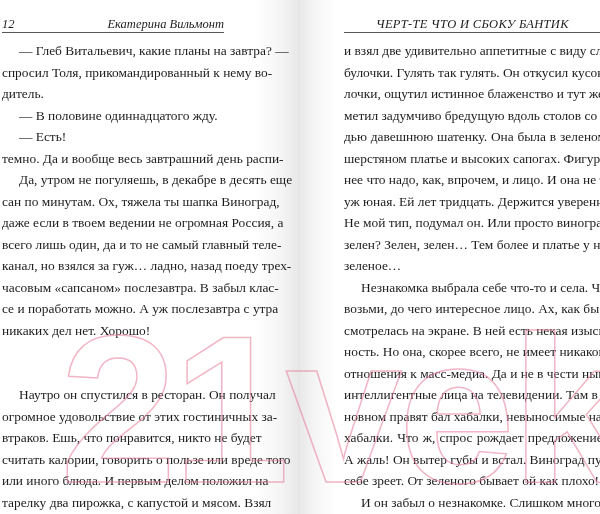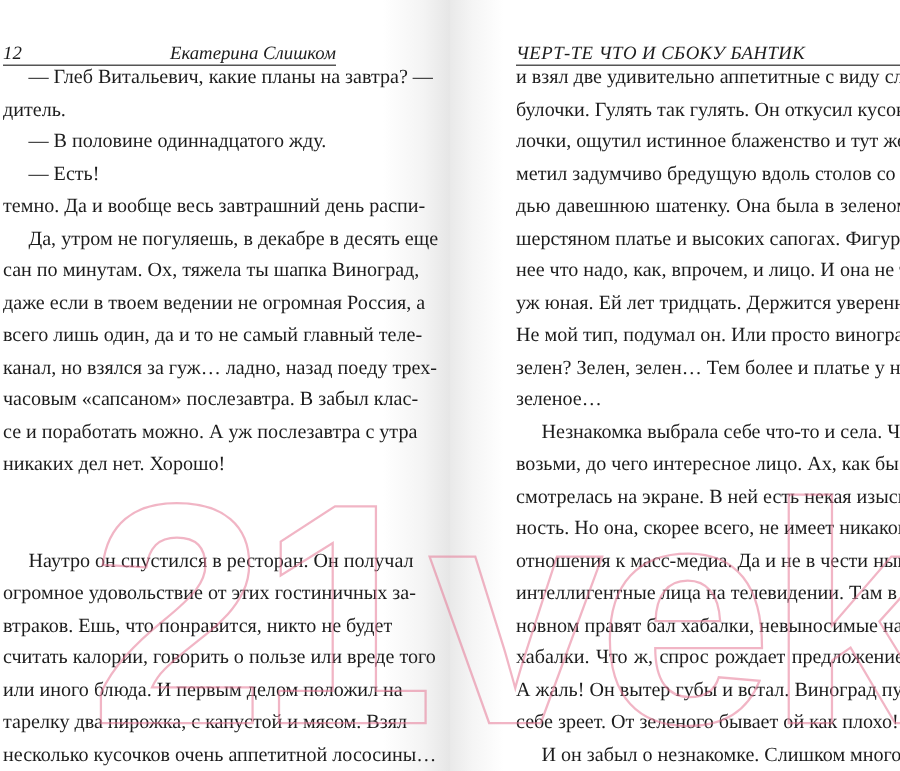--- a/index.html
+++ b/index.html
@@ -7,28 +7,28 @@
       width: 600px; height: 514px; overflow: hidden; position: relative;
       background: #ffffff;
       font-family: "Liberation Serif", "DejaVu Serif", serif;
       color: #1c1c1c;
     }
     .spread { position: absolute; inset: 0; display: flex; }
     .page { position: relative; height: 514px; overflow: hidden; }
     .page-left { width: 300px; background: linear-gradient(to right, #ffffff 0%, #ffffff 85%, #f4f4f4 94%, #e6e6e6 100%); }
     .page-right { width: 300px; background: linear-gradient(to right, #e9e9e9 0%, #f5f5f5 5%, #ffffff 12%, #ffffff 100%); }
     .header {
-      position: absolute; top: 27px; height: 16px;
+      position: absolute; top: 16px; height: 16px;
       border-bottom: 1px solid #555;
       font-size: 12.5px; font-style: italic; line-height: 16px;
       display: flex; justify-content: space-between; align-items: center;
     }
     .page-left .header { left: 2px; width: 222px; }
     .page-right .header { left: 44px; width: 270px; }
-    .header .runner-caps { letter-spacing: 0.3px; }
+    .header .runner-caps { letter-spacing: 0.3px; margin-left: 32px; }
     .text {
       position: absolute; font-size: 13.4px; line-height: 21.5px;
     }
     .page-left .text { left: 2px; width: 222px; top: 40px; }
     .page-right .text { left: 44px; width: 262px; top: 40px; }
     .line { white-space: nowrap; display: block; text-align: justify; text-align-last: justify; height: 21.5px; }
     .line.last { text-align-last: left; }
     .line.indent { padding-left: 17px; }
     .gap { height: 43px; }
     .watermark {
@@ -39,25 +39,26 @@
       top: 305px; left: 60px; letter-spacing: -4px; white-space: nowrap;
     }
   </style>
 </head>
 <body>
 
 <div class="spread">
   <div class="page page-left">
     <div class="header">
       <span>12</span>
-      <span>Екатерина Слишком</span>
+      <span>Екатерина Вильмонт</span>
     </div>
     <div class="text">
       <div id="lb1">
           <span class="line indent">— Глеб Витальевич, какие планы на завтра? —</span>
+          <span class="line">спросил Толя, прикомандированный к нему во-</span>
           <span class="line last">дитель.</span>
           <span class="line indent last">— В половине одиннадцатого жду.</span>
           <span class="line indent last">— Есть!</span>
           <span class="line">темно. Да и вообще весь завтрашний день распи-</span>
           <span class="line indent">Да, утром не погуляешь, в декабре в десять еще</span>
           <span class="line">сан по минутам. Ох, тяжела ты шапка Виноград,</span>
           <span class="line">даже если в твоем ведении не огромная Россия, а</span>
           <span class="line">всего лишь один, да и то не самый главный теле-</span>
           <span class="line">канал, но взялся за гуж… ладно, назад поеду трех-</span>
           <span class="line">часовым «сапсаном» послезавтра. В забыл клас-</span>

